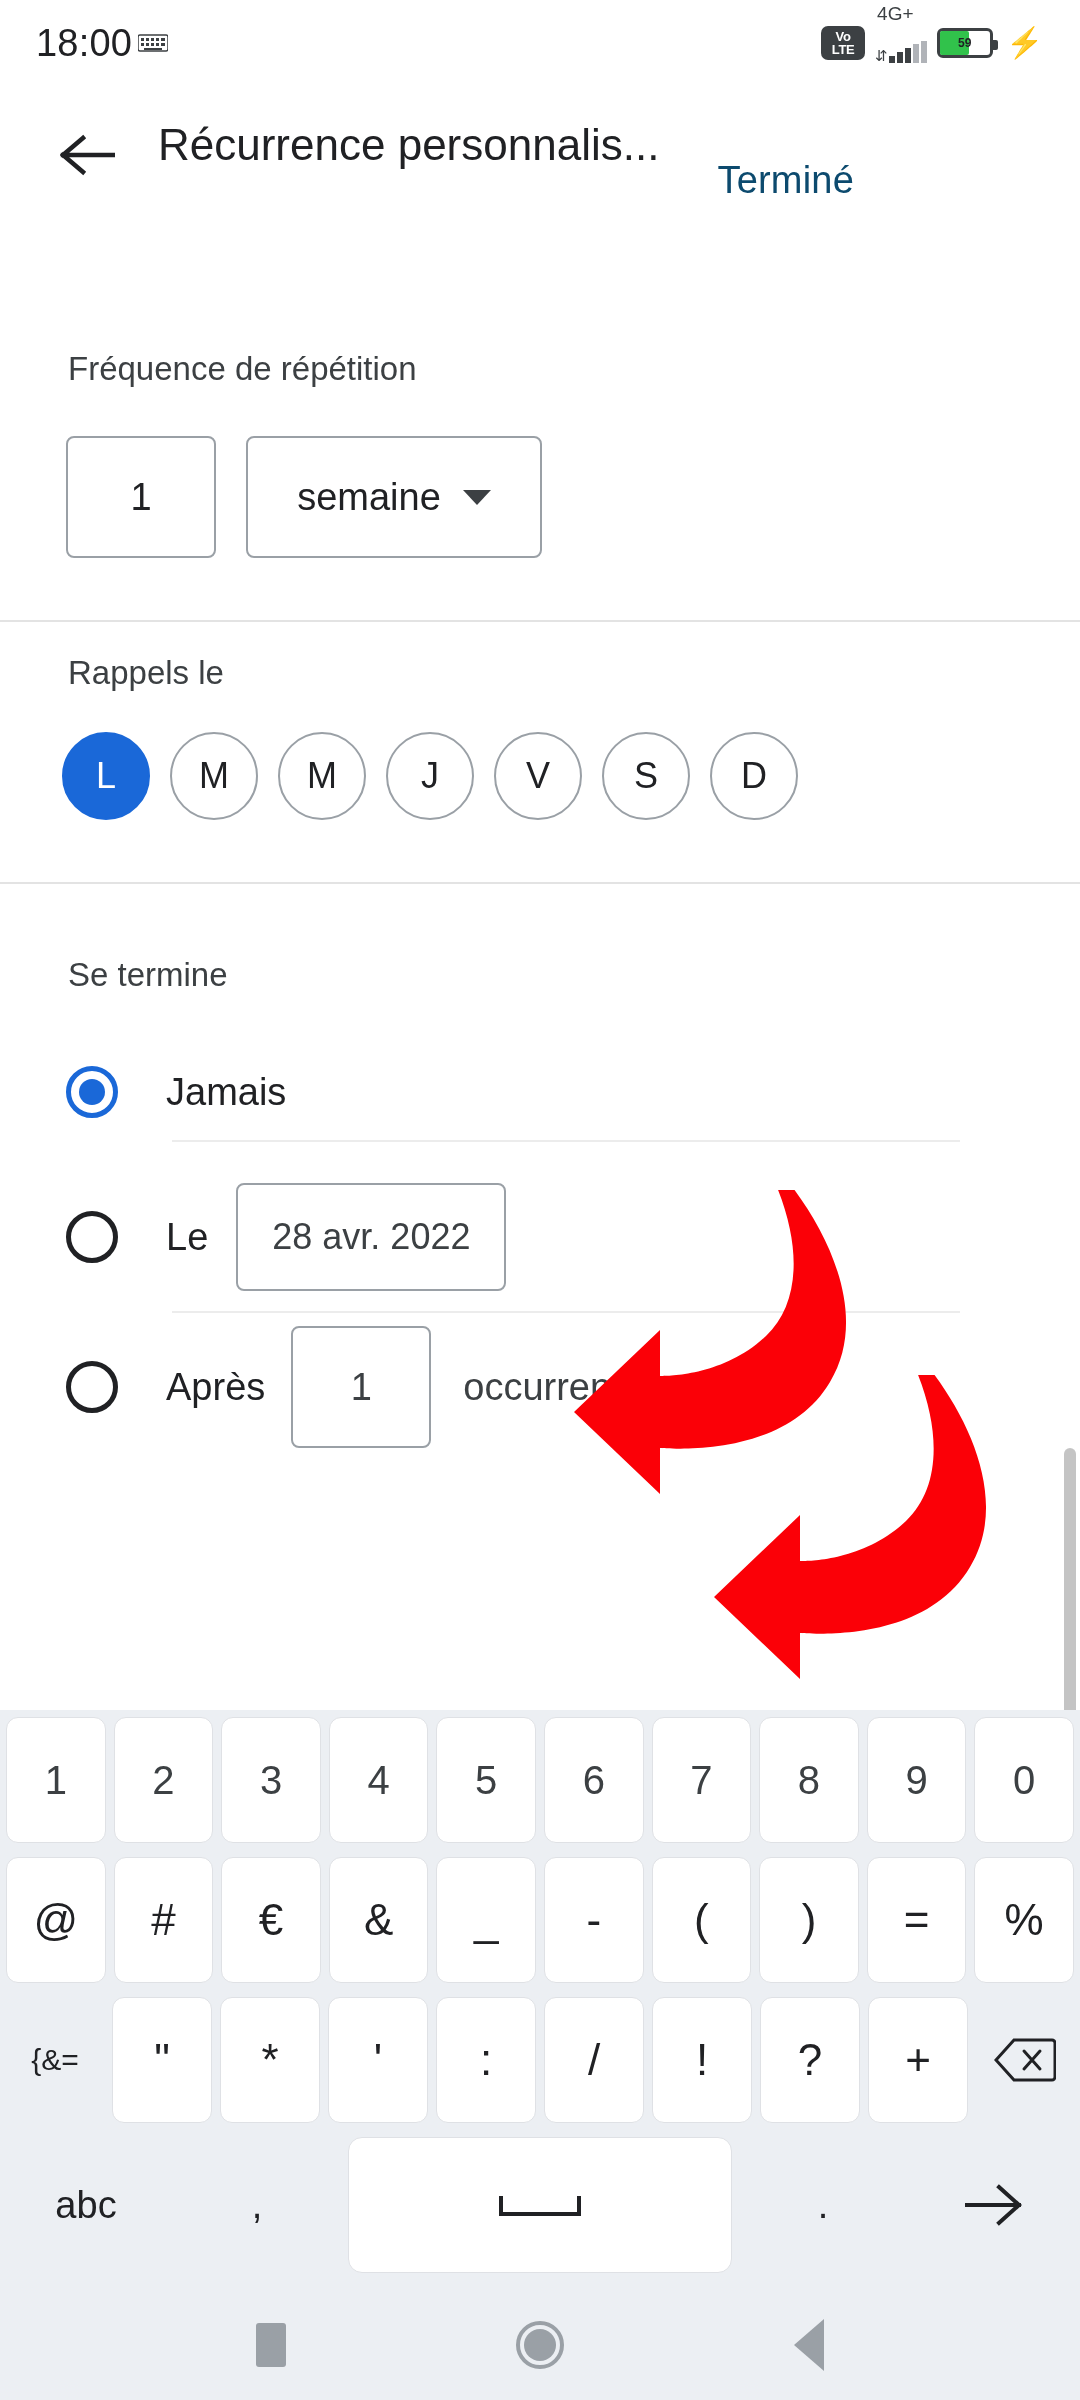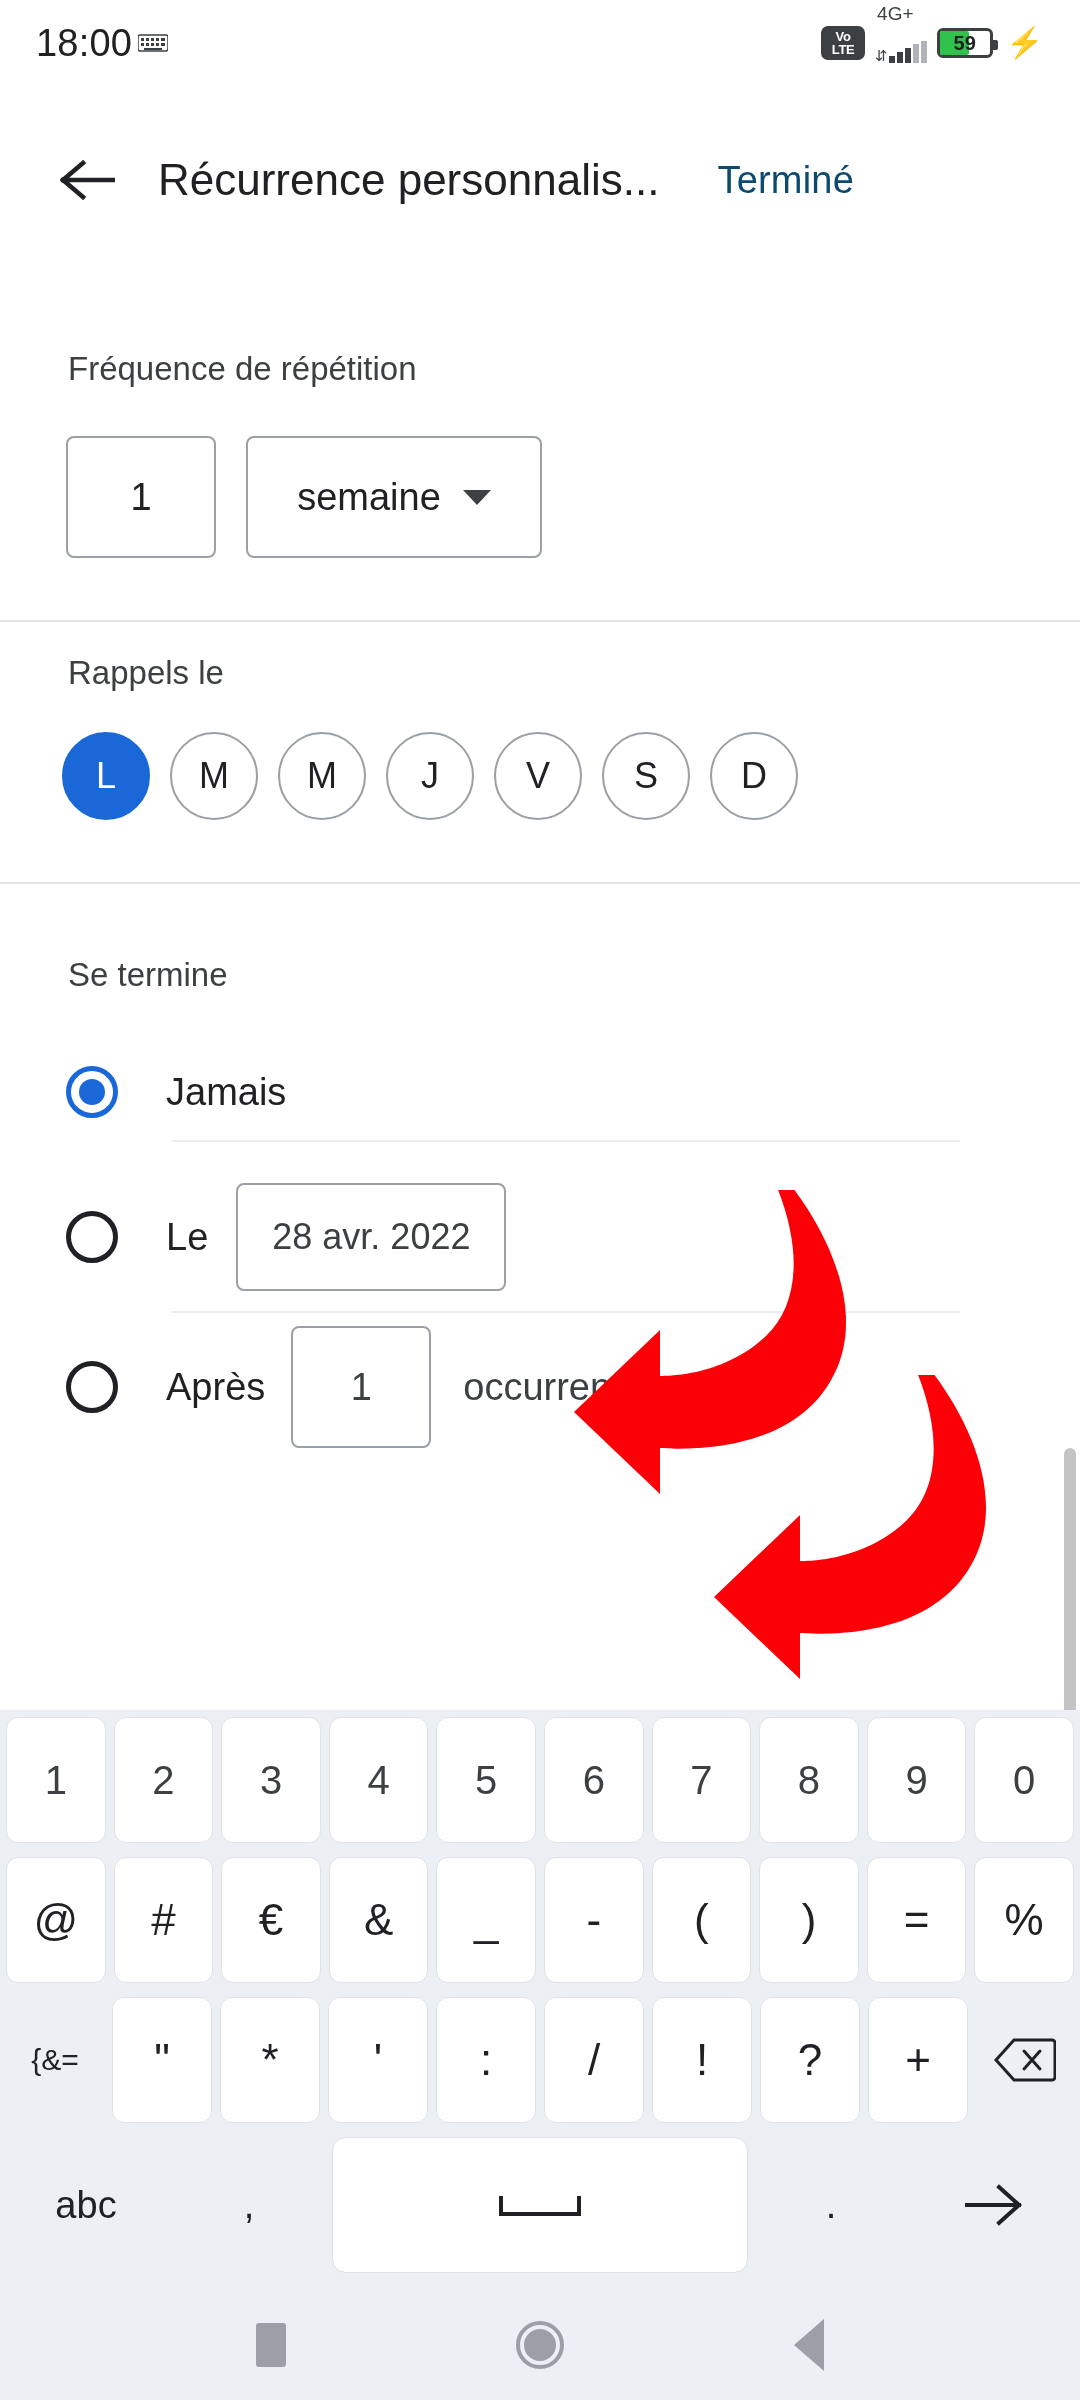--- a/index.html
+++ b/index.html
@@ -109,33 +109,33 @@
     height: 100%;
     background: #31c24b;
     border-radius: 2px;
   }
   #battery-text {
     position: absolute;
     inset: 0;
     display: flex;
     align-items: center;
     justify-content: center;
-    font-size: 20px;
+    font-size: 12px;
     color: #202124;
     font-weight: 600;
   }
   #bolt { font-size: 30px; color: #202124; line-height: 1; margin-left: 4px; }
 
   
   #app-bar {
     position: absolute;
     left: 0; top: 120px;
     width: 912px; height: 120px;
     display: flex;
-    align-items: center;
+    align-items: flex-start;
     padding-left: 52px;
     box-sizing: border-box;
   }
   #back-arrow {
     width: 70px; height: 70px;
     display: flex; align-items: center; justify-content: center;
     flex: 0 0 auto;
   }
   #page-title {
     font-size: 44px;
@@ -349,21 +349,21 @@
     box-sizing: border-box;
   }
   .key.symbol { color: #202124; font-size: 44px; }
   .key.flat {
     background: transparent;
     border: none;
     font-size: 34px;
     color: #202124;
   }
   #kb-row-3 .key.flat { font-size: 30px; }
-  #kb-row-4 { height: 150px; gap: 8px; }
+  #kb-row-4 { height: 150px; gap: 16px; }
   #kb-row-4 .fn {
     background: transparent;
     border: none;
     display: flex;
     align-items: center;
     justify-content: center;
     color: #202124;
     height: 126px;
   }
   #key-abc { flex: 0 0 160px; font-size: 38px; }

